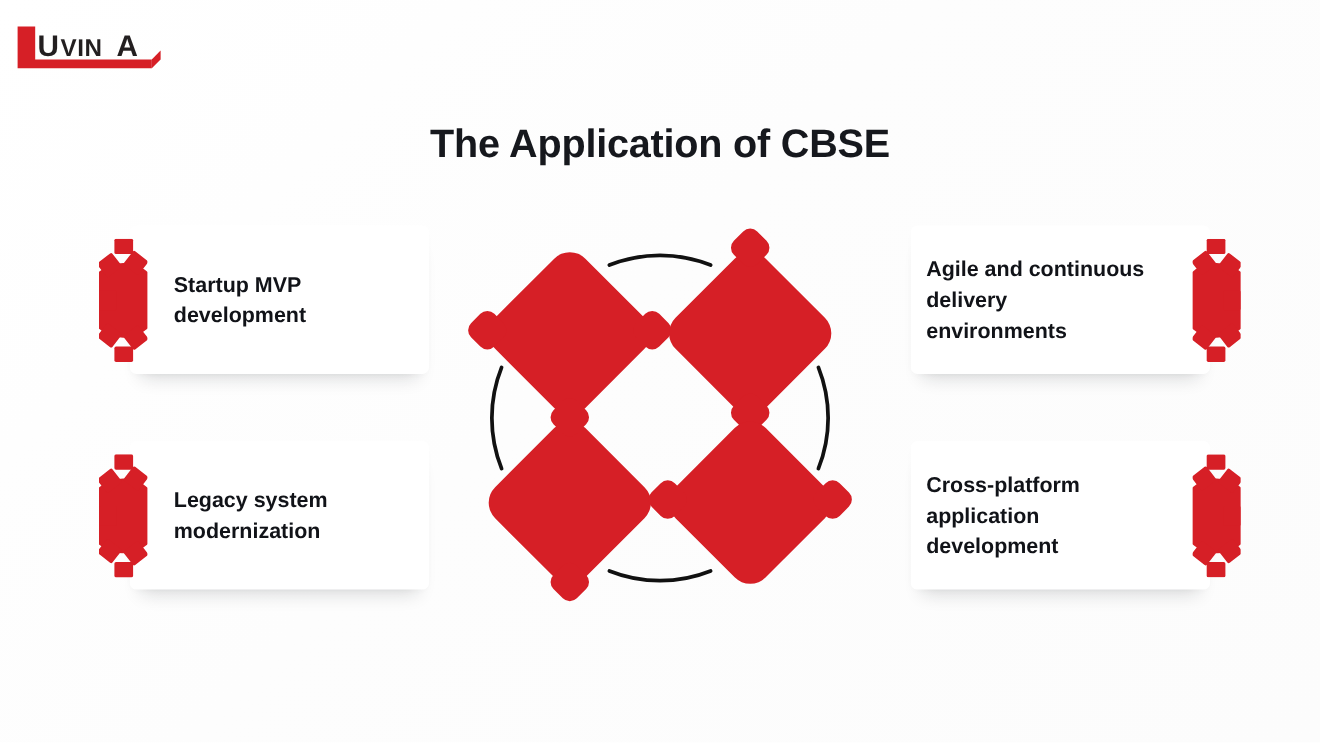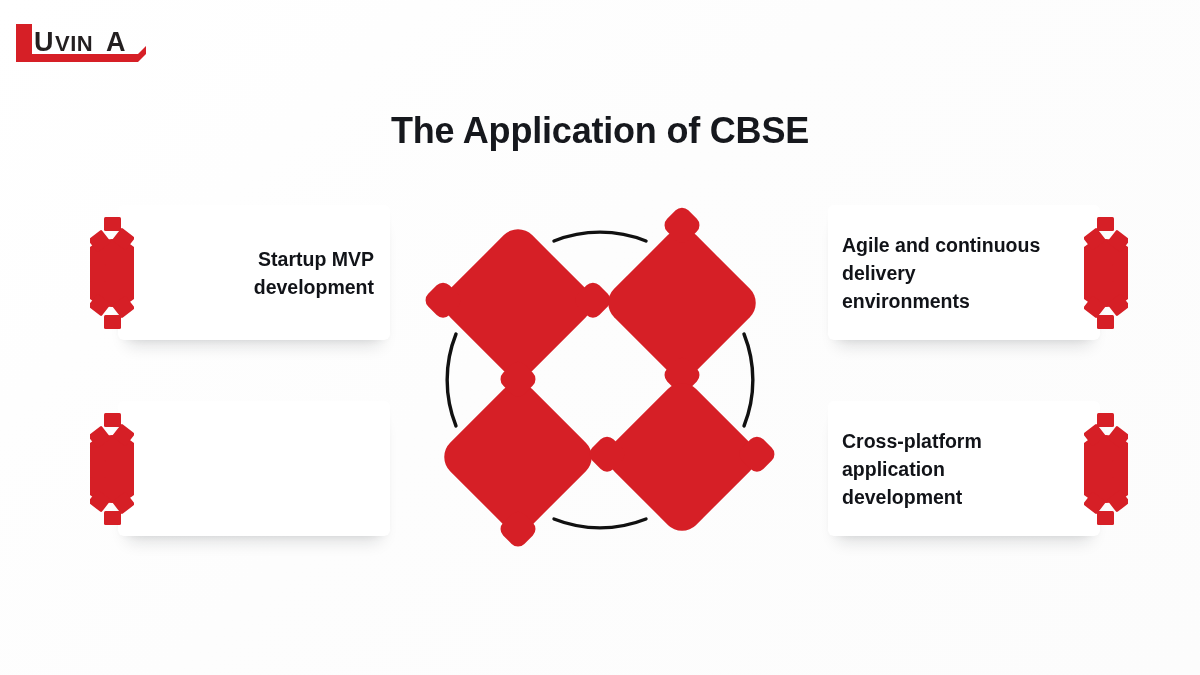--- a/index.html
+++ b/index.html
@@ -45,21 +45,21 @@
 
   
   .card {
     position: absolute;
     height: 135px;
     background: #ffffff;
     border-radius: 6px;
     box-shadow: 0 14px 16px -10px rgba(20,22,30,0.16),
                 0 3px 9px -6px rgba(20,22,30,0.10);
   }
-  .card.left  { left: 118px;  width: 272px; text-align: right; }
+  .card.left  { left: 118px;  width: 272px; }
   .card.right { left: 828px;  width: 272px; }
   .card.row1  { top: 205px; }
   .card.row2  { top: 401px; }
 
   .card-label {
     position: absolute;
     top: 50%;
     transform: translateY(-50%);
     font-size: 19.5px;
     font-weight: bold;
@@ -141,20 +141,22 @@
           <rect x="14" y="0" width="17" height="14" rx="1.5"></rect>
           <rect x="14" y="98" width="17" height="14" rx="1.5"></rect>
           <rect x="0" y="47" width="16" height="18" rx="1.5"></rect>
           <rect x="1" y="16" width="17" height="16" rx="1.5" transform="rotate(-38 9.5 24)"></rect>
           <rect x="1" y="80" width="17" height="16" rx="1.5" transform="rotate(38 9.5 88)"></rect>
           <rect x="25" y="14" width="17" height="16" rx="1.5" transform="rotate(38 33.5 22)"></rect>
           <rect x="25" y="82" width="17" height="16" rx="1.5" transform="rotate(-38 33.5 90)"></rect>
         </g>
       </svg>
     </div>
+    <div class="card-label">Legacy system
+modernization</div>
   </div>
 
   <div class="card right row1">
     <div class="gear gear-right">
       <svg width="44" height="112" viewBox="0 0 44 112">
         <g fill="#D61F26">
           <circle cx="22" cy="56" r="34"></circle>
           <rect x="14" y="0" width="17" height="14" rx="1.5"></rect>
           <rect x="14" y="98" width="17" height="14" rx="1.5"></rect>
           <rect x="0" y="47" width="16" height="18" rx="1.5"></rect>

